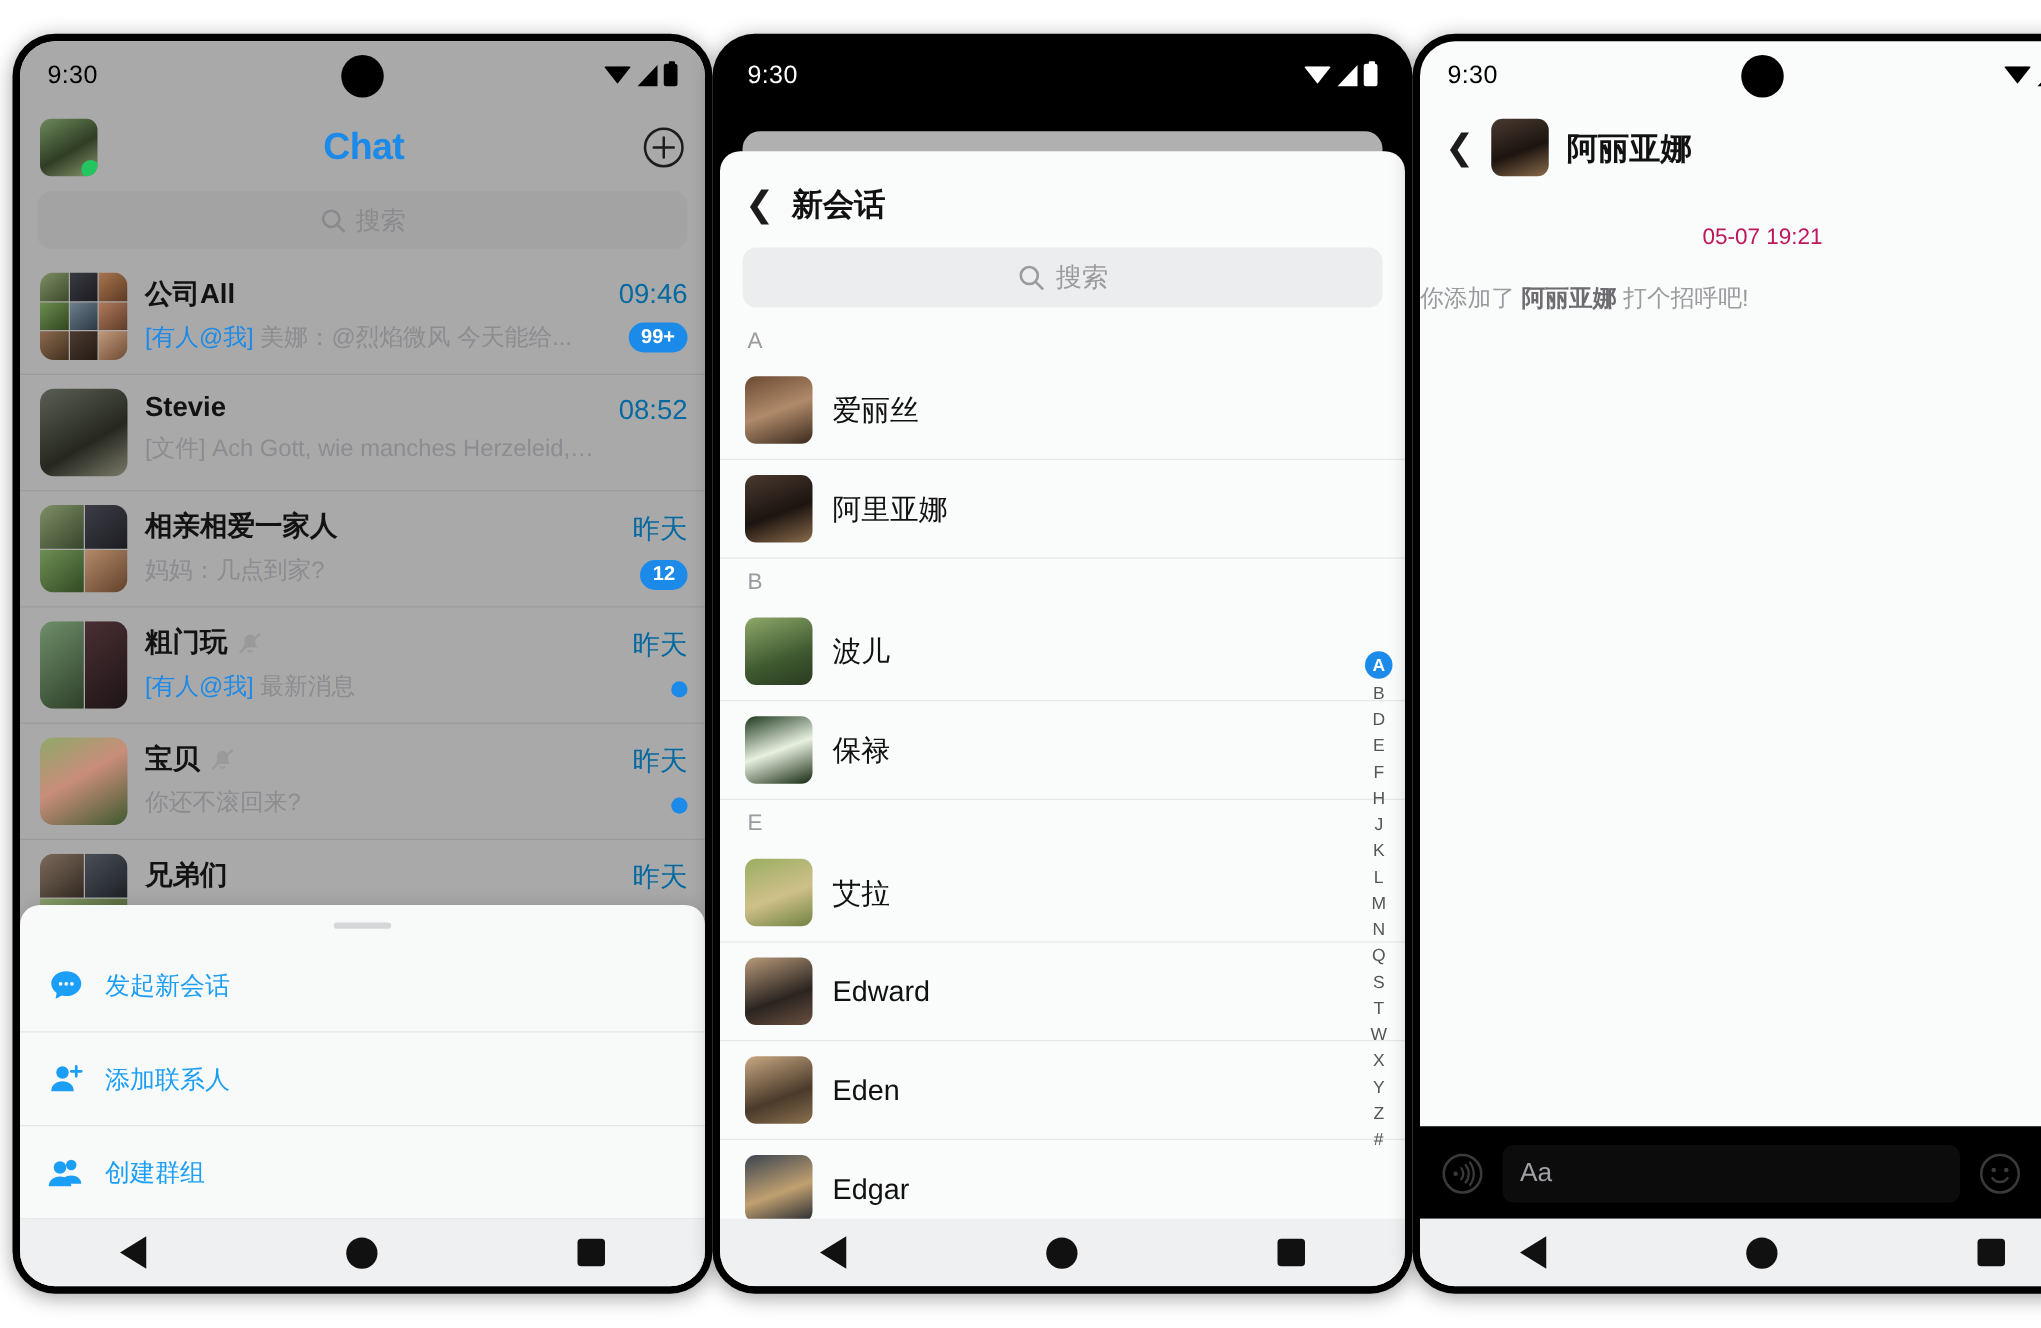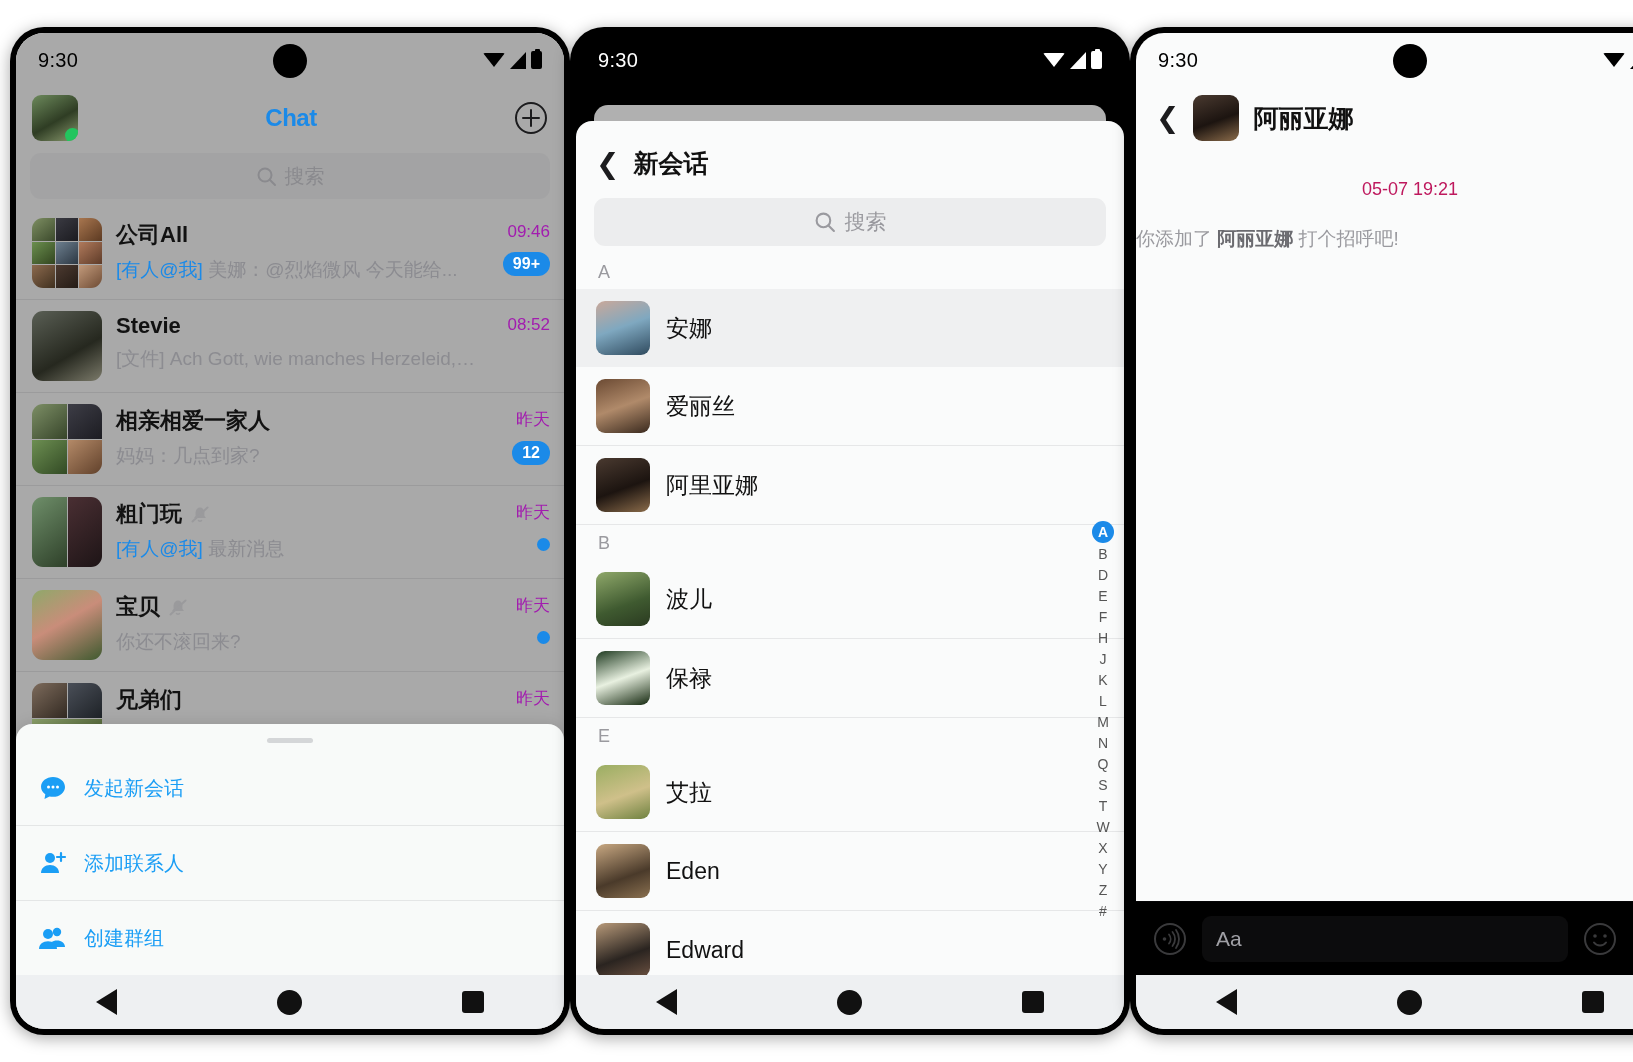--- a/index.html
+++ b/index.html
@@ -51,21 +51,21 @@
   #p1 .screen { background: #f7f8f8; }
   .dim-layer { position: absolute; inset: 0; background: #a9a9a9; }
   .p1-content { position: relative; height: 100%; }
   #p1 .statusbar { color: #000; }
 
   .navbar1 {
     height: 62px; display: flex; align-items: center; padding: 0 16px; position: relative;
   }
   .avatar-sm { width: 46px; height: 46px; border-radius: 9px; position: relative; overflow: hidden; }
   .online-dot { position: absolute; right: -2px; bottom: -2px; width: 15px; height: 15px; border-radius: 50%; background: #22c55e; border: 2px solid rgba(255,255,255,.0); }
-  .title1 { position: absolute; left: 2px; right: 0; text-align: center; font-size: 24px; font-weight: 700; color: #1b8ae8; letter-spacing: -.5px; pointer-events: none; }
+  .title1 { position: absolute; left: 2px; right: 0; text-align: center; font-size: 30px; font-weight: 700; color: #1b8ae8; letter-spacing: -.5px; pointer-events: none; }
   .plus-btn { margin-left: auto; width: 34px; height: 34px; }
   .plus-btn svg { display:block; }
 
   .searchbar {
     margin: 4px 14px 8px; height: 46px; border-radius: 11px;
     background: rgba(120,120,128,.12);
     display: flex; align-items: center; justify-content: center; gap: 8px;
     color: #8a8a8e; font-size: 20px;
   }
 
@@ -78,21 +78,21 @@
   .chat-av.g2 { grid-template-columns: repeat(2,1fr); gap: 1px; }
   .chat-av.g3 { grid-template-columns: repeat(2,1fr); grid-template-rows: repeat(2,1fr); gap:1px; }
   .chat-av.g3 > *:nth-child(3) { grid-column: 1 / span 2; }
   .tile { width: 100%; height: 100%; }
   .chat-mid { flex: 1 1 auto; min-width: 0; padding-top: 2px; }
   .chat-name { font-size: 22px; font-weight: 700; color: #121212; display:flex; align-items:center; gap:6px; white-space:nowrap; }
   .mute { opacity: .5; }
   .chat-prev { font-size: 19px; color: #8c8c91; margin-top: 7px; white-space: nowrap; overflow: hidden; text-overflow: ellipsis; }
   .mention { color: #1b8ae8; }
   .chat-right { flex: 0 0 auto; text-align: right; padding-top: 4px; min-width: 58px; }
-  .chat-time { font-size: 17px; color: #a21caf; }
+  .chat-time { font-size: 22px; color: #0369a1; }
   .badge { display: inline-block; margin-top: 10px; background: #1b8ae8; color: #fff; font-size: 16px; font-weight: 600; border-radius: 999px; padding: 3px 10px; min-width: 30px; }
   .dot-unread { display: inline-block; margin-top: 14px; width: 13px; height: 13px; border-radius: 50%; background: #1b8ae8; }
 
   
   .sheet {
     position: absolute; left: 0; right: 0; bottom: 54px;
     background: #f8faf9; border-radius: 16px 16px 0 0;
     box-shadow: 0 -2px 14px rgba(0,0,0,.10);
     padding-top: 10px;
   }
@@ -369,24 +369,20 @@
         <div class="p2-search">
           <svg width="22" height="22" viewBox="0 0 21 21">
               <circle cx="9" cy="9" r="6.5" fill="none" stroke="#9a9a9f" stroke-width="2"></circle>
               <path d="M13.8 13.8L19 19" stroke="#9a9a9f" stroke-width="2" stroke-linecap="round"></path>
             </svg>
           <span>搜索</span>
         </div>
 
         <div class="sec-head">A</div>
 
-        <div class="ct-row sel">
-          <div class="ct-av ph" style="background:linear-gradient(160deg,#c9a89a,#7fa8c0 48%,#2f4a5e)"></div>
-          <span class="ct-name">安娜</span>
-        </div>
         <div class="ct-row">
           <div class="ct-av ph" style="background:linear-gradient(160deg,#6b4a33,#b08a6a 50%,#3a2a1e)"></div>
           <span class="ct-name">爱丽丝</span>
         </div>
         <div class="ct-row">
           <div class="ct-av ph" style="background:linear-gradient(160deg,#4a3a30,#1c1410 55%,#8a6b4a)"></div>
           <span class="ct-name">阿里亚娜</span>
         </div>
 
         <div class="sec-head">B</div>
@@ -400,26 +396,26 @@
           <span class="ct-name">保禄</span>
         </div>
 
         <div class="sec-head">E</div>
 
         <div class="ct-row">
           <div class="ct-av ph" style="background:linear-gradient(160deg,#9aae62,#cfc08a 55%,#6f8240)"></div>
           <span class="ct-name">艾拉</span>
         </div>
         <div class="ct-row">
+          <div class="ct-av ph" style="background:linear-gradient(160deg,#b89a7a,#2a2420 60%,#6a5040)"></div>
+          <span class="ct-name">Edward</span>
+        </div>
+        <div class="ct-row">
           <div class="ct-av ph" style="background:linear-gradient(160deg,#c8a882,#4a3a2a 60%,#8a7050)"></div>
           <span class="ct-name">Eden</span>
-        </div>
-        <div class="ct-row">
-          <div class="ct-av ph" style="background:linear-gradient(160deg,#b89a7a,#2a2420 60%,#6a5040)"></div>
-          <span class="ct-name">Edward</span>
         </div>
         <div class="ct-row">
           <div class="ct-av ph" style="background:linear-gradient(160deg,#3a4450,#c0a070 55%,#20262e)"></div>
           <span class="ct-name">Edgar</span>
         </div>
 
         <div class="alpha-index">
           <span class="act">A</span>
           <span>B</span>
           <span>D</span>

